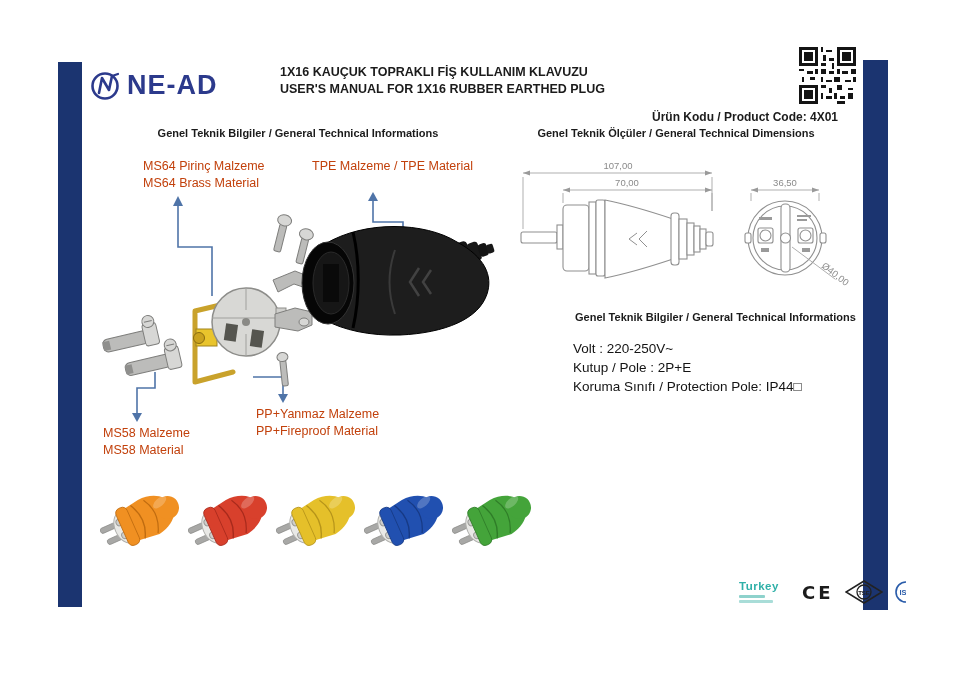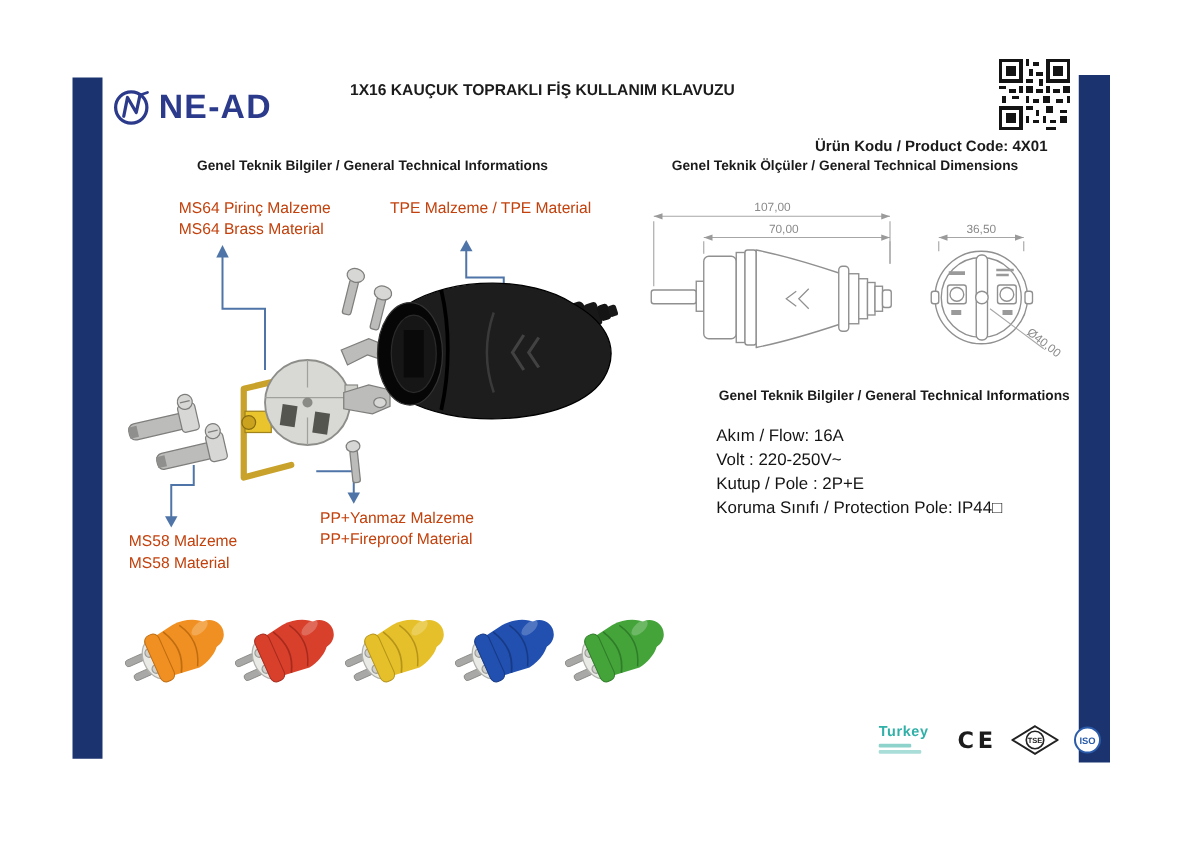--- a/index.html
+++ b/index.html
@@ -24,21 +24,21 @@
   .h-specs{left:575px;top:311px;}
   .part-label{position:absolute;font-size:12.5px;line-height:17px;color:#c2410c;}
   .lbl-ms64{left:143px;top:158px;}
   .lbl-tpe{left:312px;top:158px;text-align:center;}
   .lbl-ms58{left:103px;top:425px;}
   .lbl-pp{left:256px;top:406px;}
   .specs{position:absolute;left:573px;top:339px;font-size:13.5px;line-height:19px;color:#141414;}
   .exploded{position:absolute;left:95px;top:192px;}
   .dims-svg{position:absolute;left:515px;top:155px;}
   .plug-row{position:absolute;left:100px;top:482px;width:440px;display:flex;gap:6px;align-items:flex-end;}
-  .certs{position:absolute;left:703px;top:580px;display:flex;align-items:center;gap:11px;}
+  .certs{position:absolute;left:739px;top:580px;display:flex;align-items:center;gap:11px;}
   .turkey{width:52px;line-height:1;}
   .turkey-word{font-size:11.5px;font-weight:bold;color:#2FB0A8;letter-spacing:0.5px;}
   .turkey-bar{height:3px;background:#8ed2cc;margin-top:2px;border-radius:1px;}
   .turkey-bar.b2{width:34px;background:#a9ddd8;}
   .turkey-bar.b1{width:26px;}
   .ce-text{font-size:18px;font-weight:bold;color:#1c1c1c;letter-spacing:3px;font-family:"DejaVu Sans",sans-serif;}
   
   .leader{stroke:var(--arrow-blue);stroke-width:1.6;fill:none;}
   .ahead{fill:var(--arrow-blue);}
   .metal{fill:#bcbcba;stroke:#7e7e7c;stroke-width:1;}
@@ -61,20 +61,21 @@
     <svg width="34" height="34" viewBox="0 0 34 34">
       <circle cx="17" cy="18" r="12.5" fill="none" stroke="#2C3A8C" stroke-width="2.6"></circle>
       <path d="M11,25 L14,10 L21,22 L24,8" fill="none" stroke="#2C3A8C" stroke-width="2.6" stroke-linecap="round" stroke-linejoin="round"></path>
       <path d="M24,8 L30,6" fill="none" stroke="#2C3A8C" stroke-width="2.2" stroke-linecap="round"></path>
     </svg>
     <span class="logo-text">NE-AD</span>
   </div>
 
   <div class="title-block">
     <div>1X16 KAUÇUK TOPRAKLI FİŞ KULLANIM KLAVUZU</div>
+    <div>USER'S MANUAL FOR 1X16 RUBBER EARTHED PLUG</div>
   </div>
 
   <svg class="qr" width="57" height="57" viewBox="0 0 21 21" shape-rendering="crispEdges">
     <rect x="0" y="0" width="21" height="21" fill="#fff"></rect>
     <g fill="#141414">
       <rect x="0" y="0" width="7" height="7"></rect>
         <rect x="14" y="0" width="7" height="7"></rect>
         <rect x="0" y="14" width="7" height="7"></rect>
       <rect x="1" y="1" width="5" height="5" fill="#fff"></rect>
         <rect x="15" y="1" width="5" height="5" fill="#fff"></rect>
@@ -275,21 +276,20 @@
       <text class="dimtext" x="270" y="31" text-anchor="middle">36,50</text>
     </g>
 
     <g>
       <line class="dimline" x1="277" y1="92" x2="320" y2="124"></line>
       <text class="dimtext" transform="translate(306,112) rotate(38)">Ø40,00</text>
     </g>
   </svg>
 
   <div class="specs">
-    <div>Akım / Flow: 16A</div>
     <div>Volt : 220-250V~</div>
     <div>Kutup / Pole : 2P+E</div>
     <div>Koruma Sınıfı / Protection Pole: IP44□</div>
   </div>
 
   <div class="plug-row">
       <svg width="82" height="80" viewBox="0 0 82 80" style="--c1: #F09022; --c2: #C06C10;">
       <g transform="rotate(-24 40 40)">
         <rect x="0" y="30" width="17" height="5.5" rx="2.5" fill="#a8a8a6" stroke="#82827f" stroke-width="0.6"></rect>
         <rect x="2" y="43" width="16" height="5.5" rx="2.5" fill="#a8a8a6" stroke="#82827f" stroke-width="0.6"></rect>

